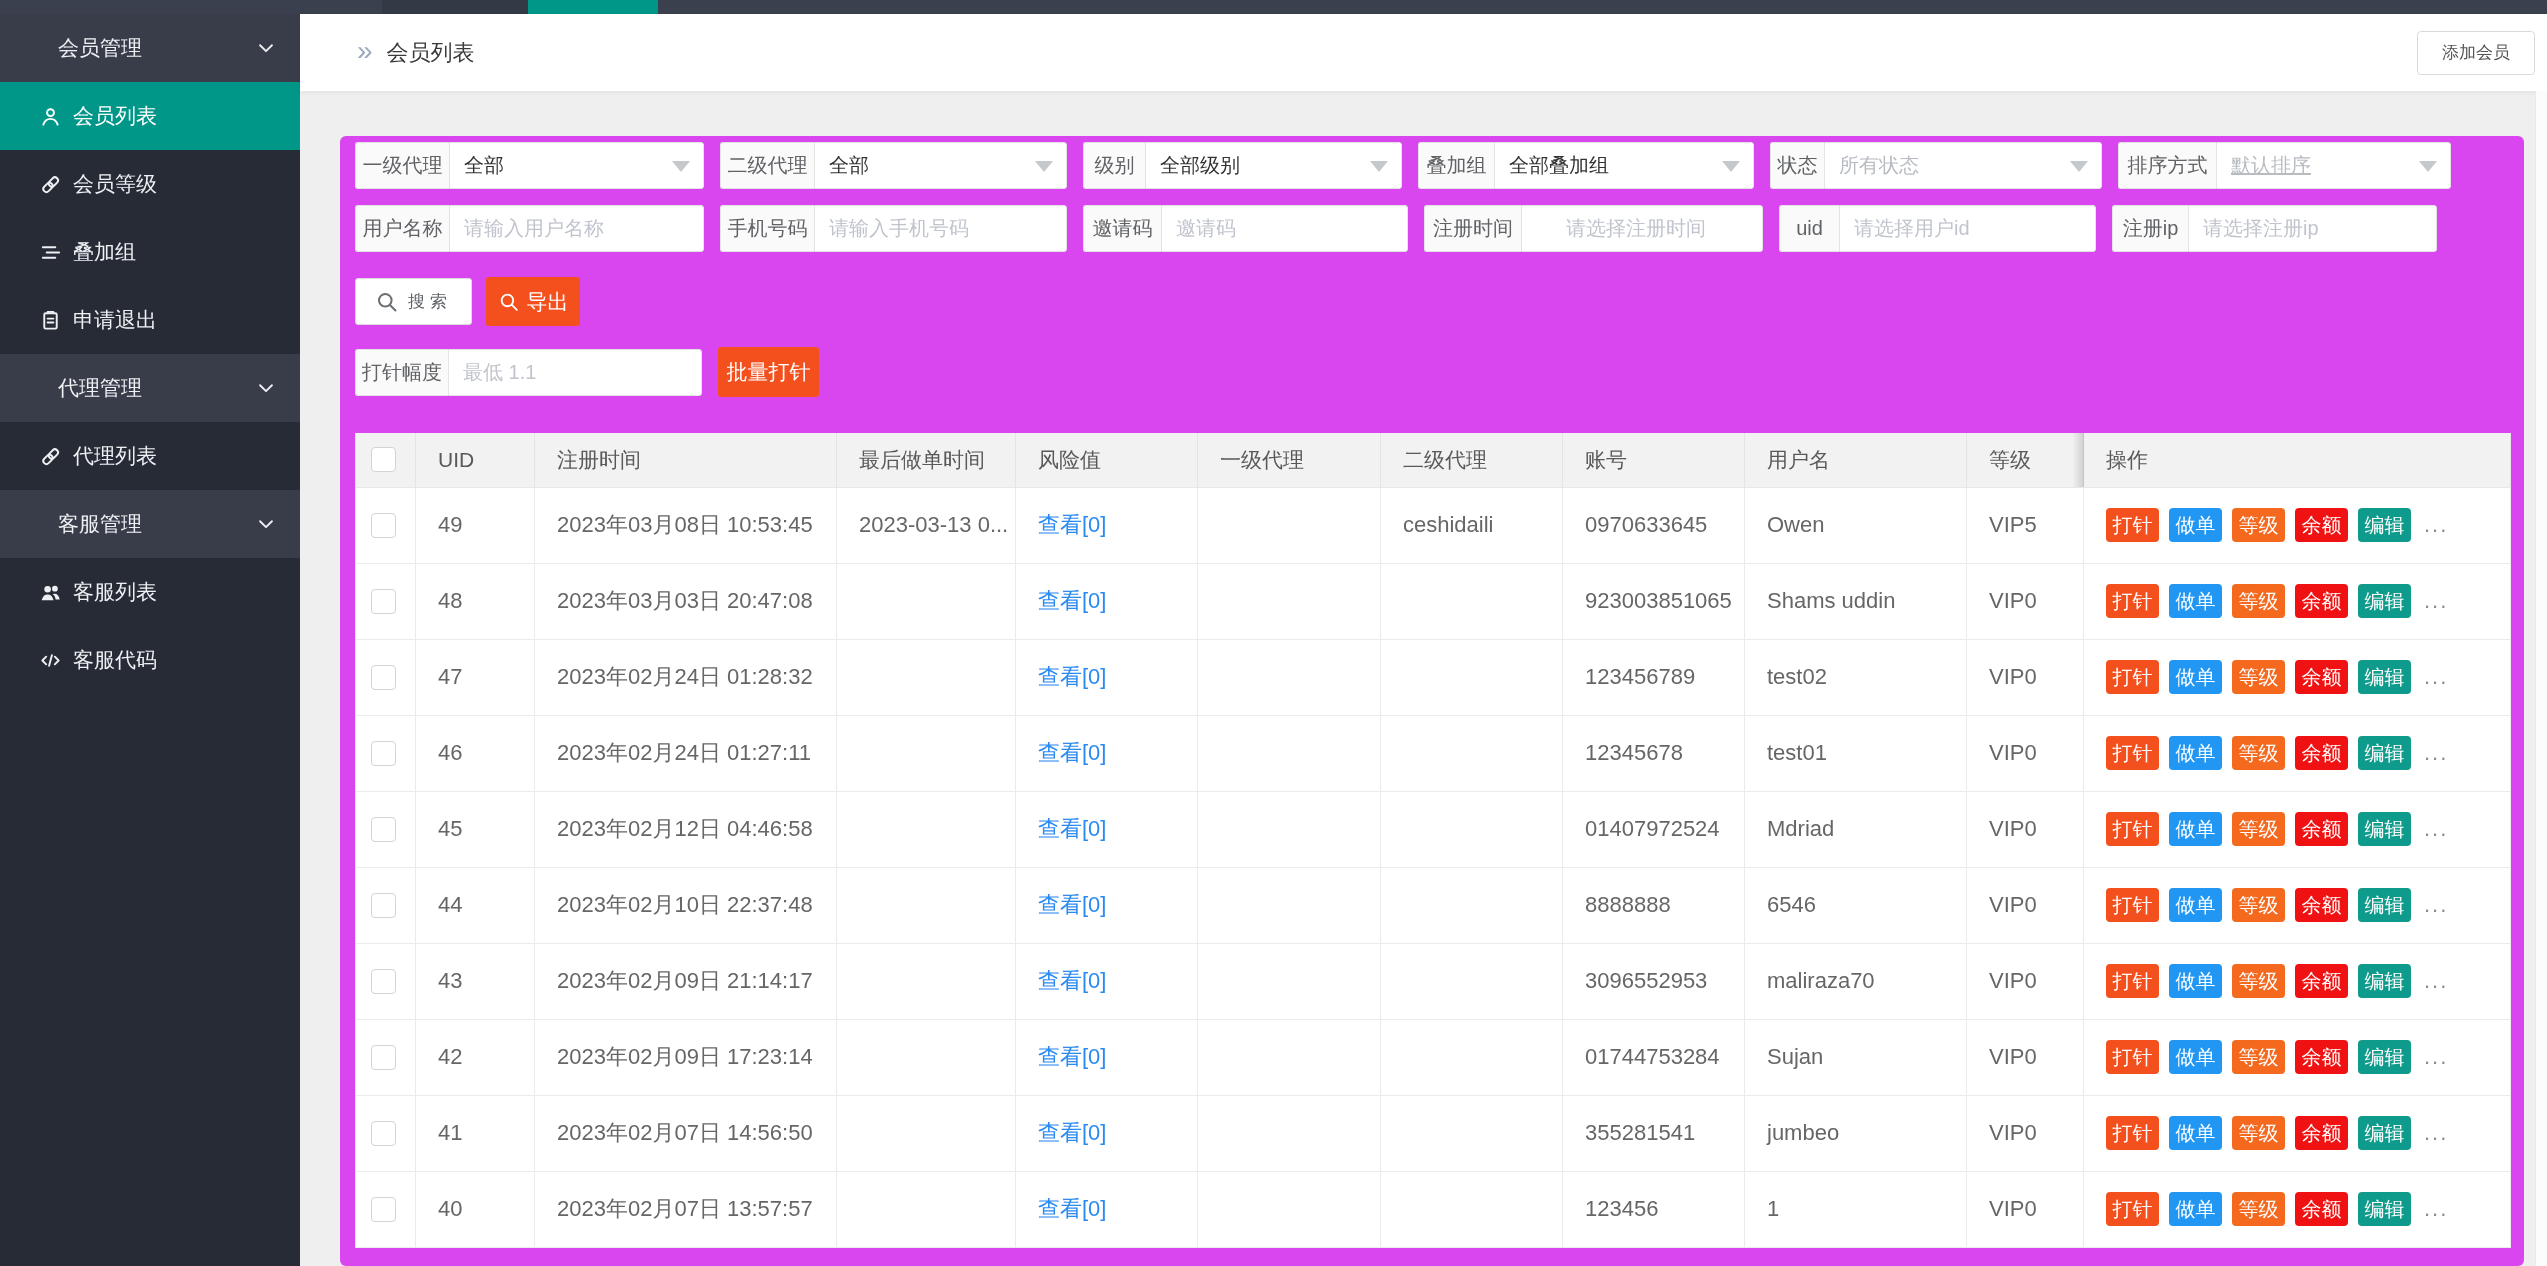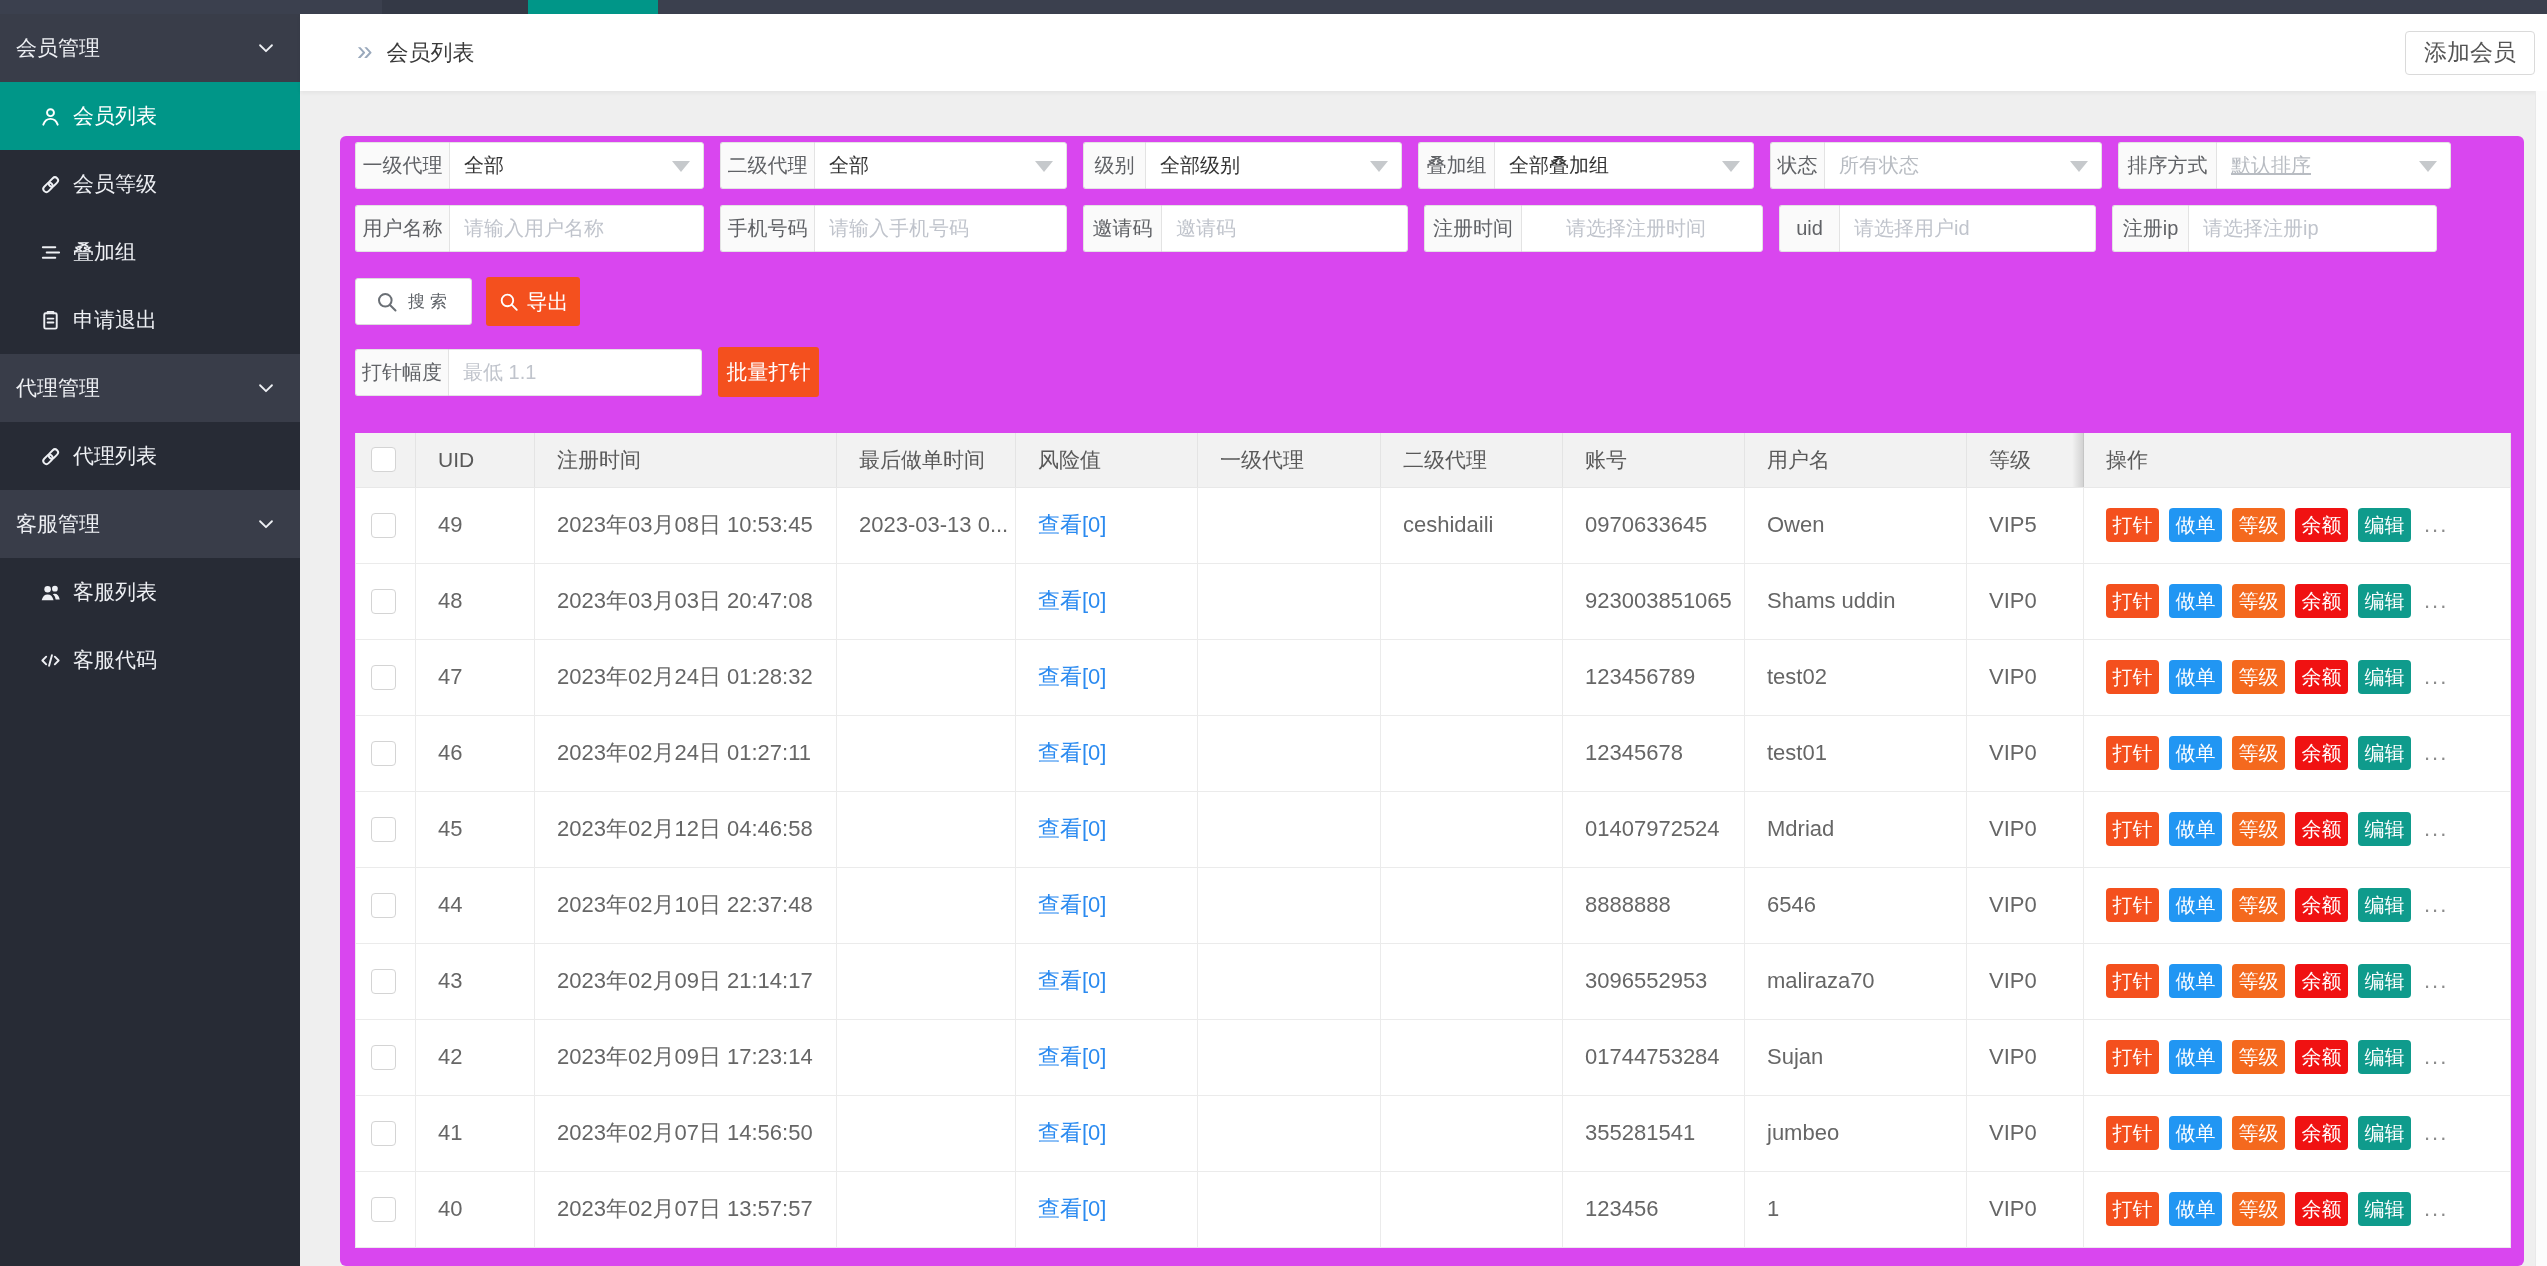--- a/index.html
+++ b/index.html
@@ -10,35 +10,35 @@
     font-family:"Liberation Sans","DejaVu Sans",sans-serif;
     -webkit-font-smoothing:antialiased;
   }
   
   .topbar{position:absolute;left:0;top:0;width:2547px;height:14px;background:#3b404e;}
   .seg-dim{position:absolute;left:382px;top:0;width:146px;height:14px;background:#343946;}
   .seg-teal{position:absolute;left:528px;top:0;width:130px;height:14px;background:#009688;}
   
   .sidebar{position:absolute;left:0;top:14px;width:300px;height:1252px;background:#272b35;}
   .srow{height:68px;display:flex;align-items:center;position:relative;font-size:21px;color:#eef0f4;cursor:pointer;box-sizing:border-box;}
-  .sgroup{background:#393d49;padding-left:16px;}
+  .sgroup{background:#393d49;padding-left:58px;}
   .sitem{padding-left:38px;background:#272b35;}
   .sitem.active{background:#009688;color:#fff;}
   .sicon{width:24px;height:24px;margin-right:11px;display:inline-flex;align-items:center;justify-content:center;flex:0 0 auto;}
   .sicon svg{width:23px;height:23px;}
   .schev{position:absolute;right:23px;top:50%;transform:translateY(-50%);width:22px;height:22px;}
   .schev svg{width:22px;height:22px;}
   
   .page-header{position:absolute;left:300px;top:14px;width:2247px;height:77px;background:#fff;
     box-shadow:0 2px 4px rgba(0,0,0,0.05);display:flex;align-items:center;justify-content:space-between;
     padding:0 12px 0 57px;box-sizing:border-box;}
   .crumb{display:flex;align-items:center;font-size:22px;color:#3a3a3a;}
   .crumb-ico{font-size:28px;color:#9aa9bc;margin-right:14px;line-height:1;position:relative;top:-2px;}
-  .add-btn{height:44px;padding:0 18px;background:#fff;border:1px solid #dadada;border-radius:4px;
-    font-size:23px;color:#555;font-family:inherit;cursor:pointer;}
+  .add-btn{height:44px;padding:0 24px;background:#fff;border:1px solid #dadada;border-radius:4px;
+    font-size:17px;color:#555;font-family:inherit;cursor:pointer;}
   
   .card{position:absolute;left:340px;top:136px;width:2184px;height:1130px;background:#d946ef;border-radius:6px;overflow:hidden;box-sizing:border-box;}
   .frow{display:flex;gap:16px;margin-left:15px;}
   #frow1{margin-top:6px;}
   #frow2{margin-top:16px;}
   .fgroup{display:flex;height:47px;box-sizing:border-box;}
   .flabel{background:#fafafa;border:1px solid #e3e3e3;border-right:none;border-radius:3px 0 0 3px;
     display:flex;align-items:center;justify-content:center;font-size:20px;color:#606266;box-sizing:border-box;flex:0 0 auto;}
   .fselect{position:relative;border:1px solid #e3e3e3;border-radius:0 3px 3px 0;background:#fff;
     display:flex;align-items:center;padding-left:14px;box-sizing:border-box;font-size:20px;color:#333;cursor:pointer;flex:0 0 auto;}

